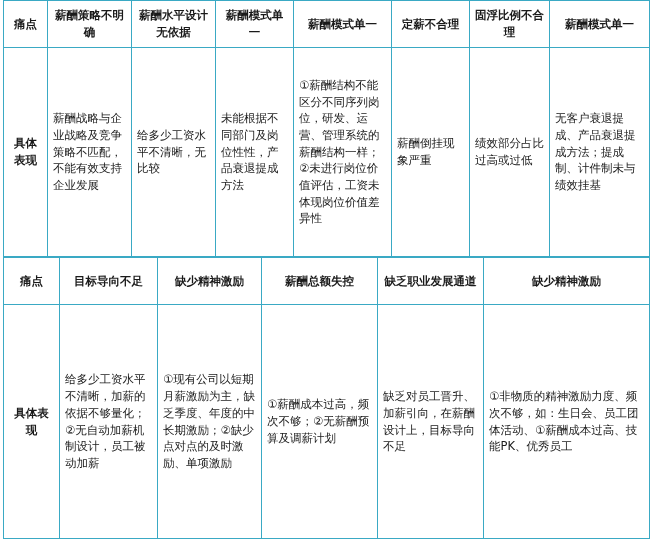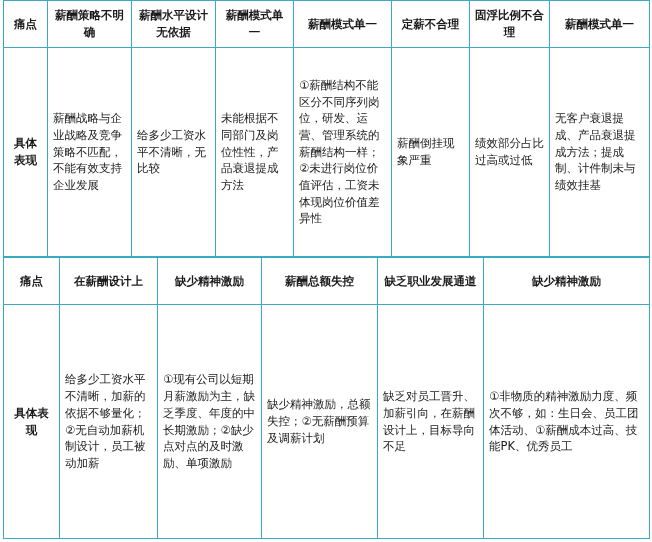--- a/index.html
+++ b/index.html
@@ -104,30 +104,30 @@
       <col style="width:56px">
       <col style="width:98px">
       <col style="width:104px">
       <col style="width:116px">
       <col style="width:106px">
       <col style="width:166px">
     </colgroup>
     <tbody>
         <tr class="hdr">
       <td>痛点</td>
-      <td>在薪酬设计上</td>
+      <td>目标导向不足</td>
       <td>缺少精神激励</td>
       <td>薪酬总额失控</td>
       <td>缺乏职业发展通道</td>
       <td>缺少精神激励</td>
     </tr>
     <tr class="body-row">
       <td class="rowlabel">具体表现</td>
       <td class="body-cell">给多少工资水平不清晰，加薪的依据不够量化；②无自动加薪机制设计，员工被动加薪</td>
       <td class="body-cell">①现有公司以短期月薪激励为主，缺乏季度、年度的中长期激励；②缺少点对点的及时激励、单项激励</td>
-      <td class="body-cell">缺少精神激励，总额失控；②无薪酬预算及调薪计划</td>
+      <td class="body-cell">①薪酬成本过高，频次不够；②无薪酬预算及调薪计划</td>
       <td class="body-cell">缺乏对员工晋升、加薪引向，在薪酬设计上，目标导向不足</td>
       <td class="body-cell">①非物质的精神激励力度、频次不够，如：生日会、员工团体活动、①薪酬成本过高、技能PK、优秀员工</td>
     </tr>
   </tbody>
     </table>
 
 </div>
 
 </body></html>

